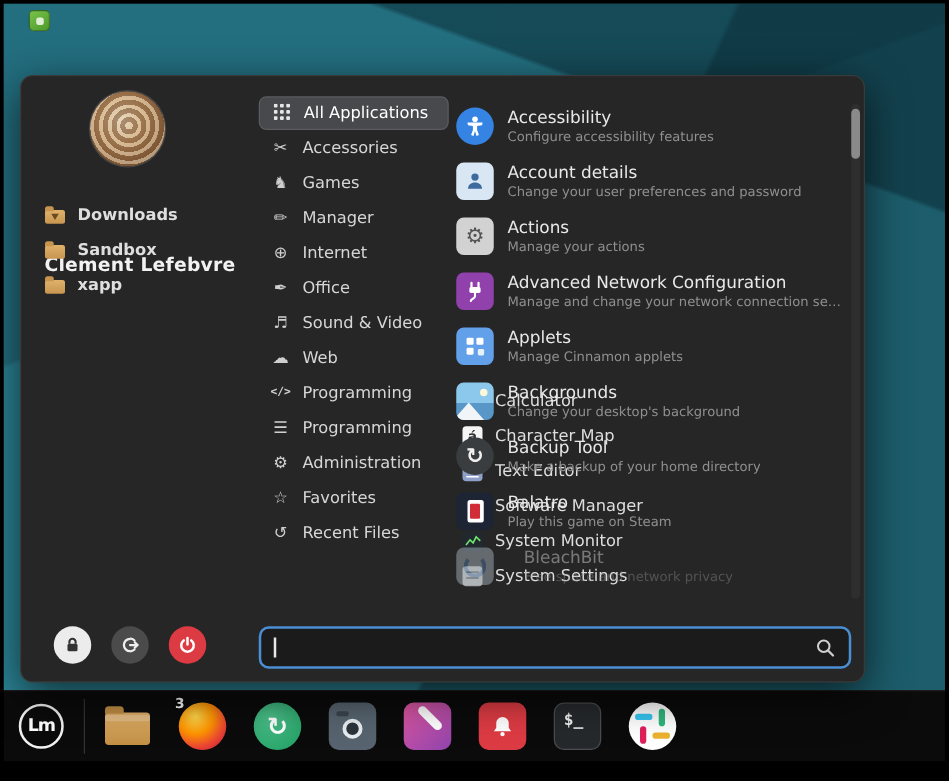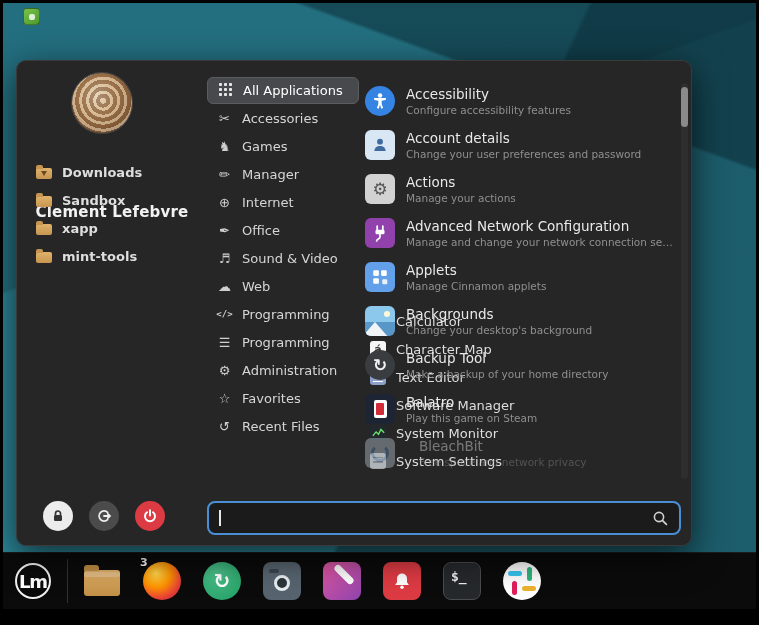--- a/index.html
+++ b/index.html
@@ -117,21 +117,21 @@
     display:flex; align-items:center; padding:0 10px; }
   .search-input { flex:1; background:transparent; border:none; outline:none; color:#eee;
     font-size:14px; font-family:"DejaVu Sans",sans-serif; caret-color:#fff; }
   .fake-caret { width:1.5px; height:16px; background:#e8e8e8; margin-right:2px; }
 
   
   .taskbar { position:absolute; left:3px; top:552px; width:753px; height:57px; background:#0b0b0b;
     display:flex; align-items:center; border-top:1px solid #1c1c1c; }
   .mint-ring { width:36px; height:36px; border:2.5px solid #f2f2f2; border-radius:50%;
     margin-left:12px; display:flex; align-items:center; justify-content:center; cursor:default; }
-  .mint-text { color:#fff; font-weight:bold; font-size:18px; letter-spacing:-1px; }
+  .mint-text { color:#fff; font-weight:bold; font-size:14px; letter-spacing:-1px; }
   .tb-sep { width:1px; height:44px; background:#333; margin:0 14px 0 16px; }
   .tb-items { display:flex; align-items:center; gap:20px; }
   .tb-item { position:relative; width:40px; height:40px; display:flex; align-items:center; justify-content:center; cursor:default; }
 
   .tb-folder { width:36px; height:26px; background:linear-gradient(#e2b169,#c28f45); border-radius:3px; position:relative; margin-top:4px; }
   .tb-folder::before { content:""; position:absolute; top:-5px; left:0; width:15px; height:6px; background:#c28f45; border-radius:3px 3px 0 0; }
   .tb-folder::after { content:""; position:absolute; top:2px; left:0; right:0; height:5px; background:rgba(255,255,255,.22); border-radius:2px; }
 
   .tb-firefox { width:38px; height:38px; border-radius:50%;
     background:radial-gradient(circle at 35% 30%, #ffd84d 0%, #ff9500 38%, #ea4335 68%, #a81c30 100%); }
@@ -186,26 +186,20 @@
               <span class="folder"></span>
             </span>
           <span class="side-label">Sandbox</span>
         </div>
         <div class="side-item">
           <span class="side-icon">
               <span class="folder"></span>
             </span>
           <span class="side-label">xapp</span>
         </div>
-        <div class="side-item">
-          <span class="side-icon">
-              <span class="folder"></span>
-            </span>
-          <span class="side-label">mint-tools</span>
-        </div>
       </div>
 
       <div class="side-list apps">
         <div class="side-item">
           <span class="side-icon">
               <span class="ic-calc"></span>
             </span>
           <span class="side-label">Calculator</span>
         </div>
         <div class="side-item">

